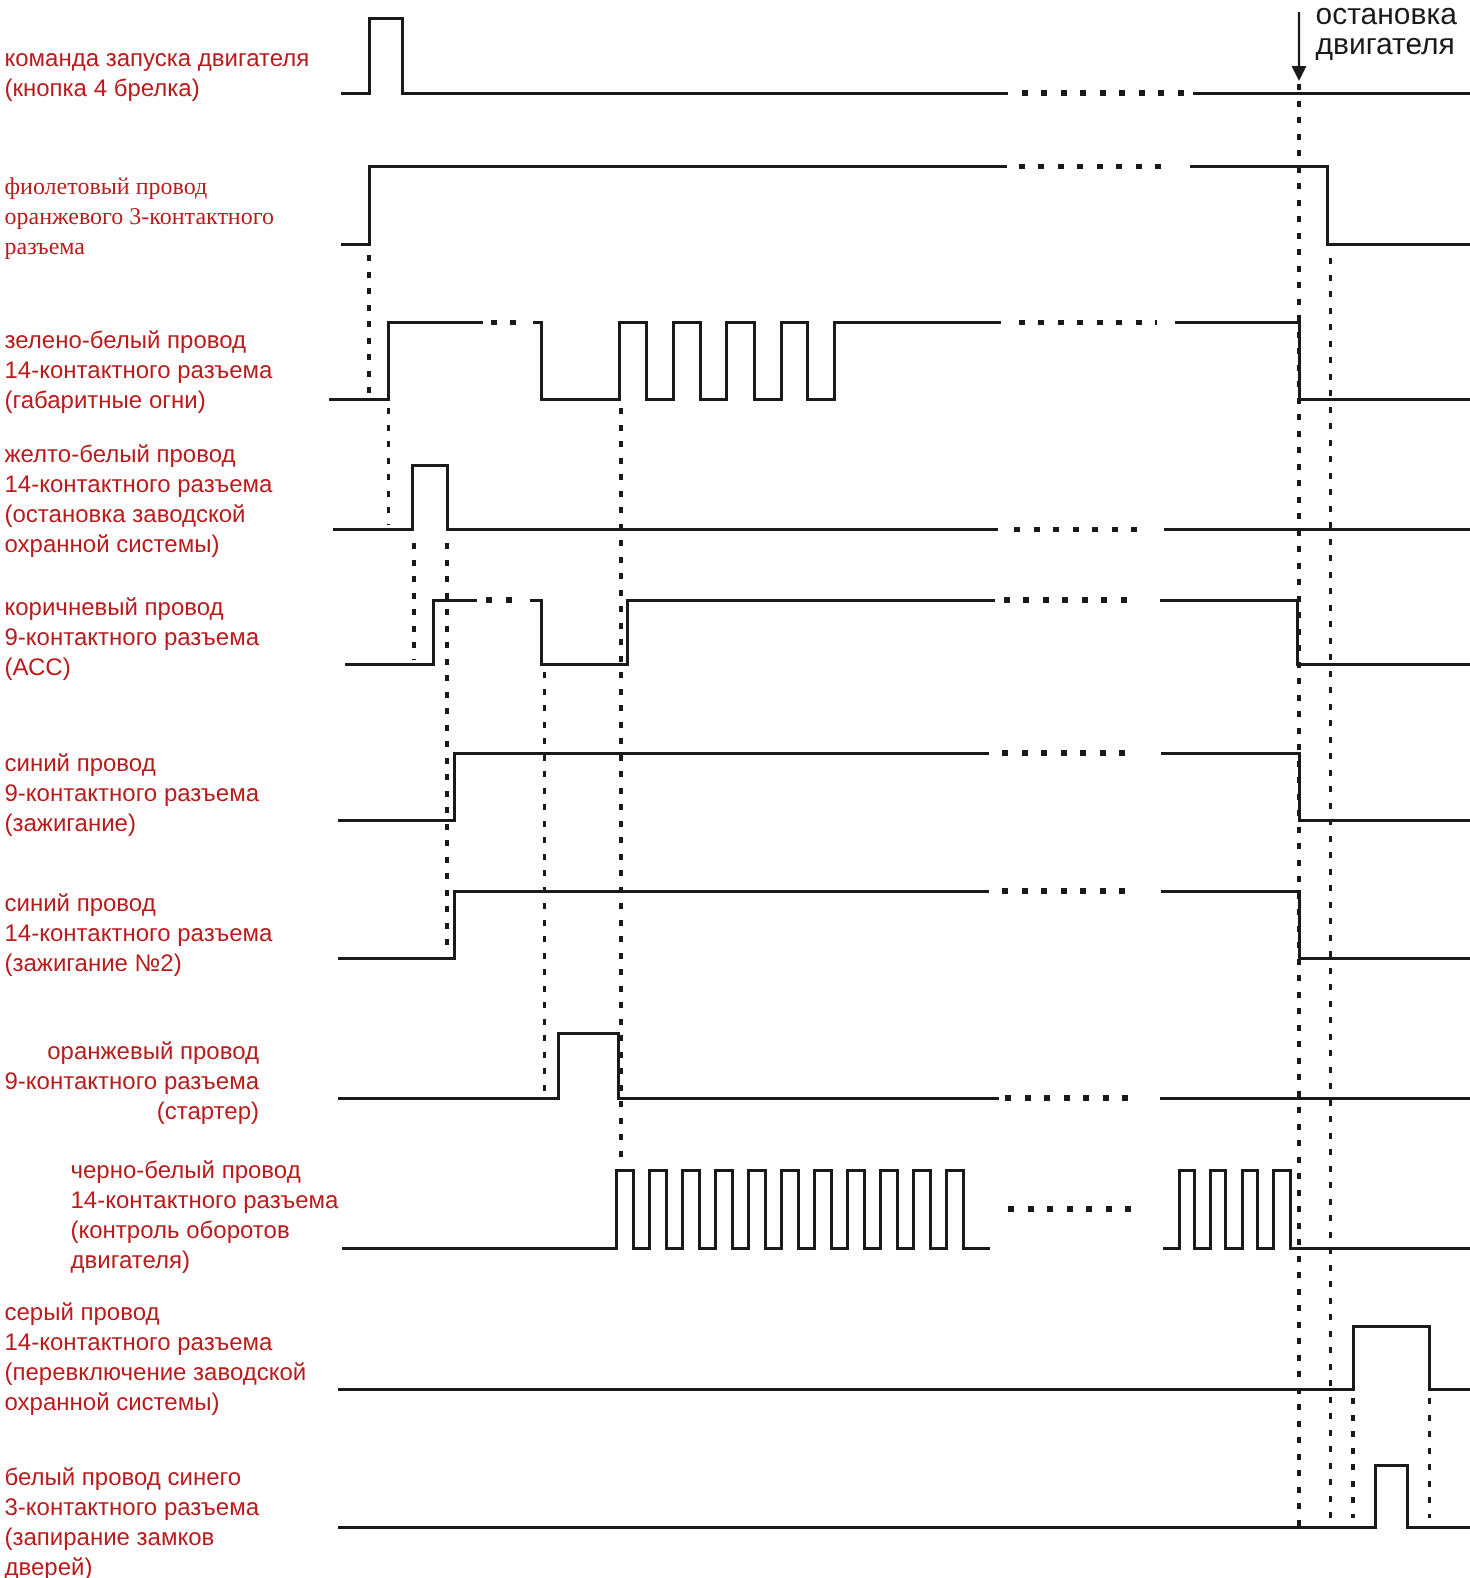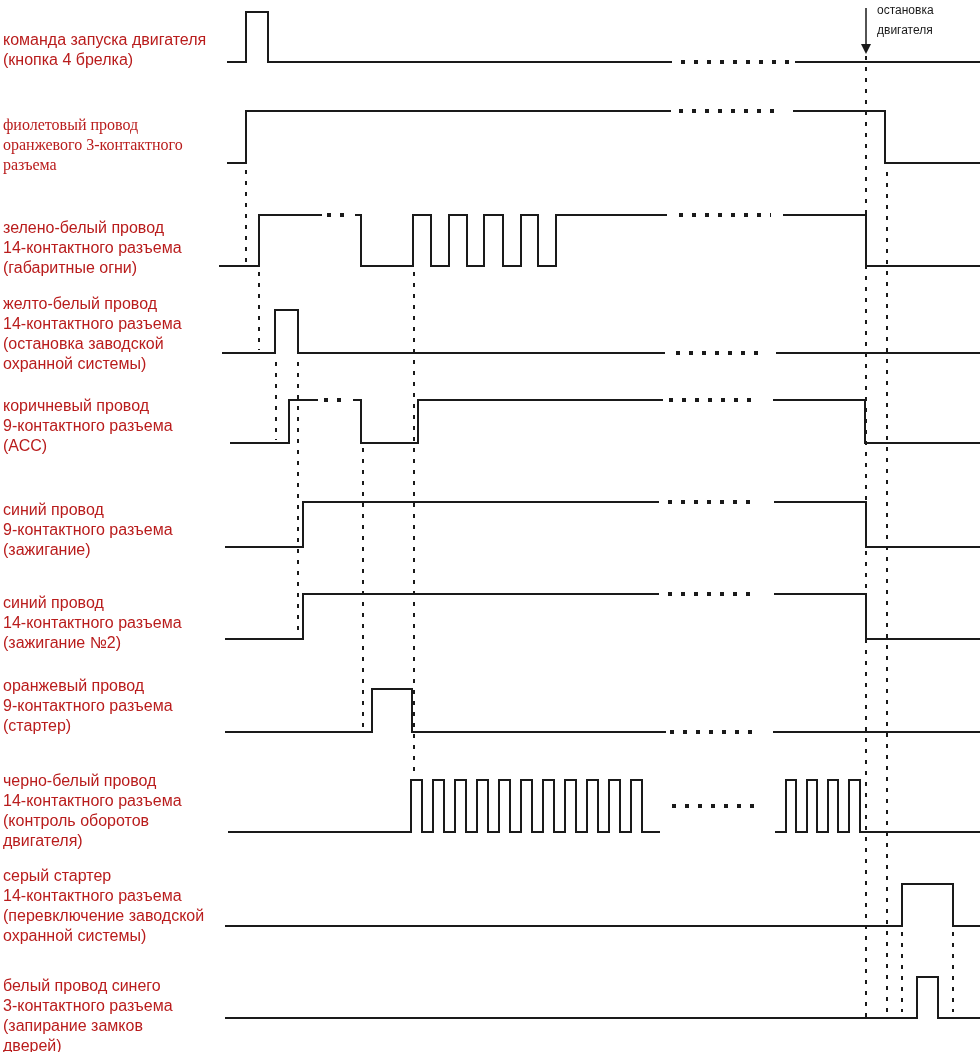--- a/index.html
+++ b/index.html
@@ -15,21 +15,21 @@
     position:absolute;
     left:3px;
     font-size:16px;
     line-height:20px;
     color:#b91c1c;
     white-space:nowrap;
   }
   #stop-annotation{
     position:absolute;
     left:877px;top:0px;
-    font-size:12px;
+    font-size:20px;
     line-height:20px;
     color:#1a1a1a;
     white-space:nowrap;
   }
 </style>
 </head>
 <body>
 
 <div id="canvas">
   <svg id="wave-svg" width="980" height="1052" viewBox="0 0 980 1052">
@@ -108,33 +108,33 @@
       <div class="sig-label" style="top: 500px;">
         <div>синий провод</div>
         <div>9-контактного разъема</div>
         <div>(зажигание)</div>
       </div>
       <div class="sig-label" style="top: 593px;">
         <div>синий провод</div>
         <div>14-контактного разъема</div>
         <div>(зажигание №2)</div>
       </div>
-      <div class="sig-label" style="top: 676px;">
+      <div class="sig-label" style="top: 692px; text-align: right;">
         <div>оранжевый провод</div>
         <div>9-контактного разъема</div>
         <div>(стартер)</div>
       </div>
-      <div class="sig-label" style="top: 771px;">
+      <div class="sig-label" style="top: 771px; margin-left: 44px;">
         <div>черно-белый провод</div>
         <div>14-контактного разъема</div>
         <div>(контроль оборотов</div>
         <div> двигателя)</div>
       </div>
       <div class="sig-label" style="top: 866px;">
-        <div>серый стартер</div>
+        <div>серый провод</div>
         <div>14-контактного разъема</div>
         <div>(перевключение заводской</div>
         <div>охранной системы)</div>
       </div>
       <div class="sig-label" style="top: 976px;">
         <div>белый провод синего</div>
         <div>3-контактного разъема</div>
         <div>(запирание замков</div>
         <div> дверей)</div>
       </div>

